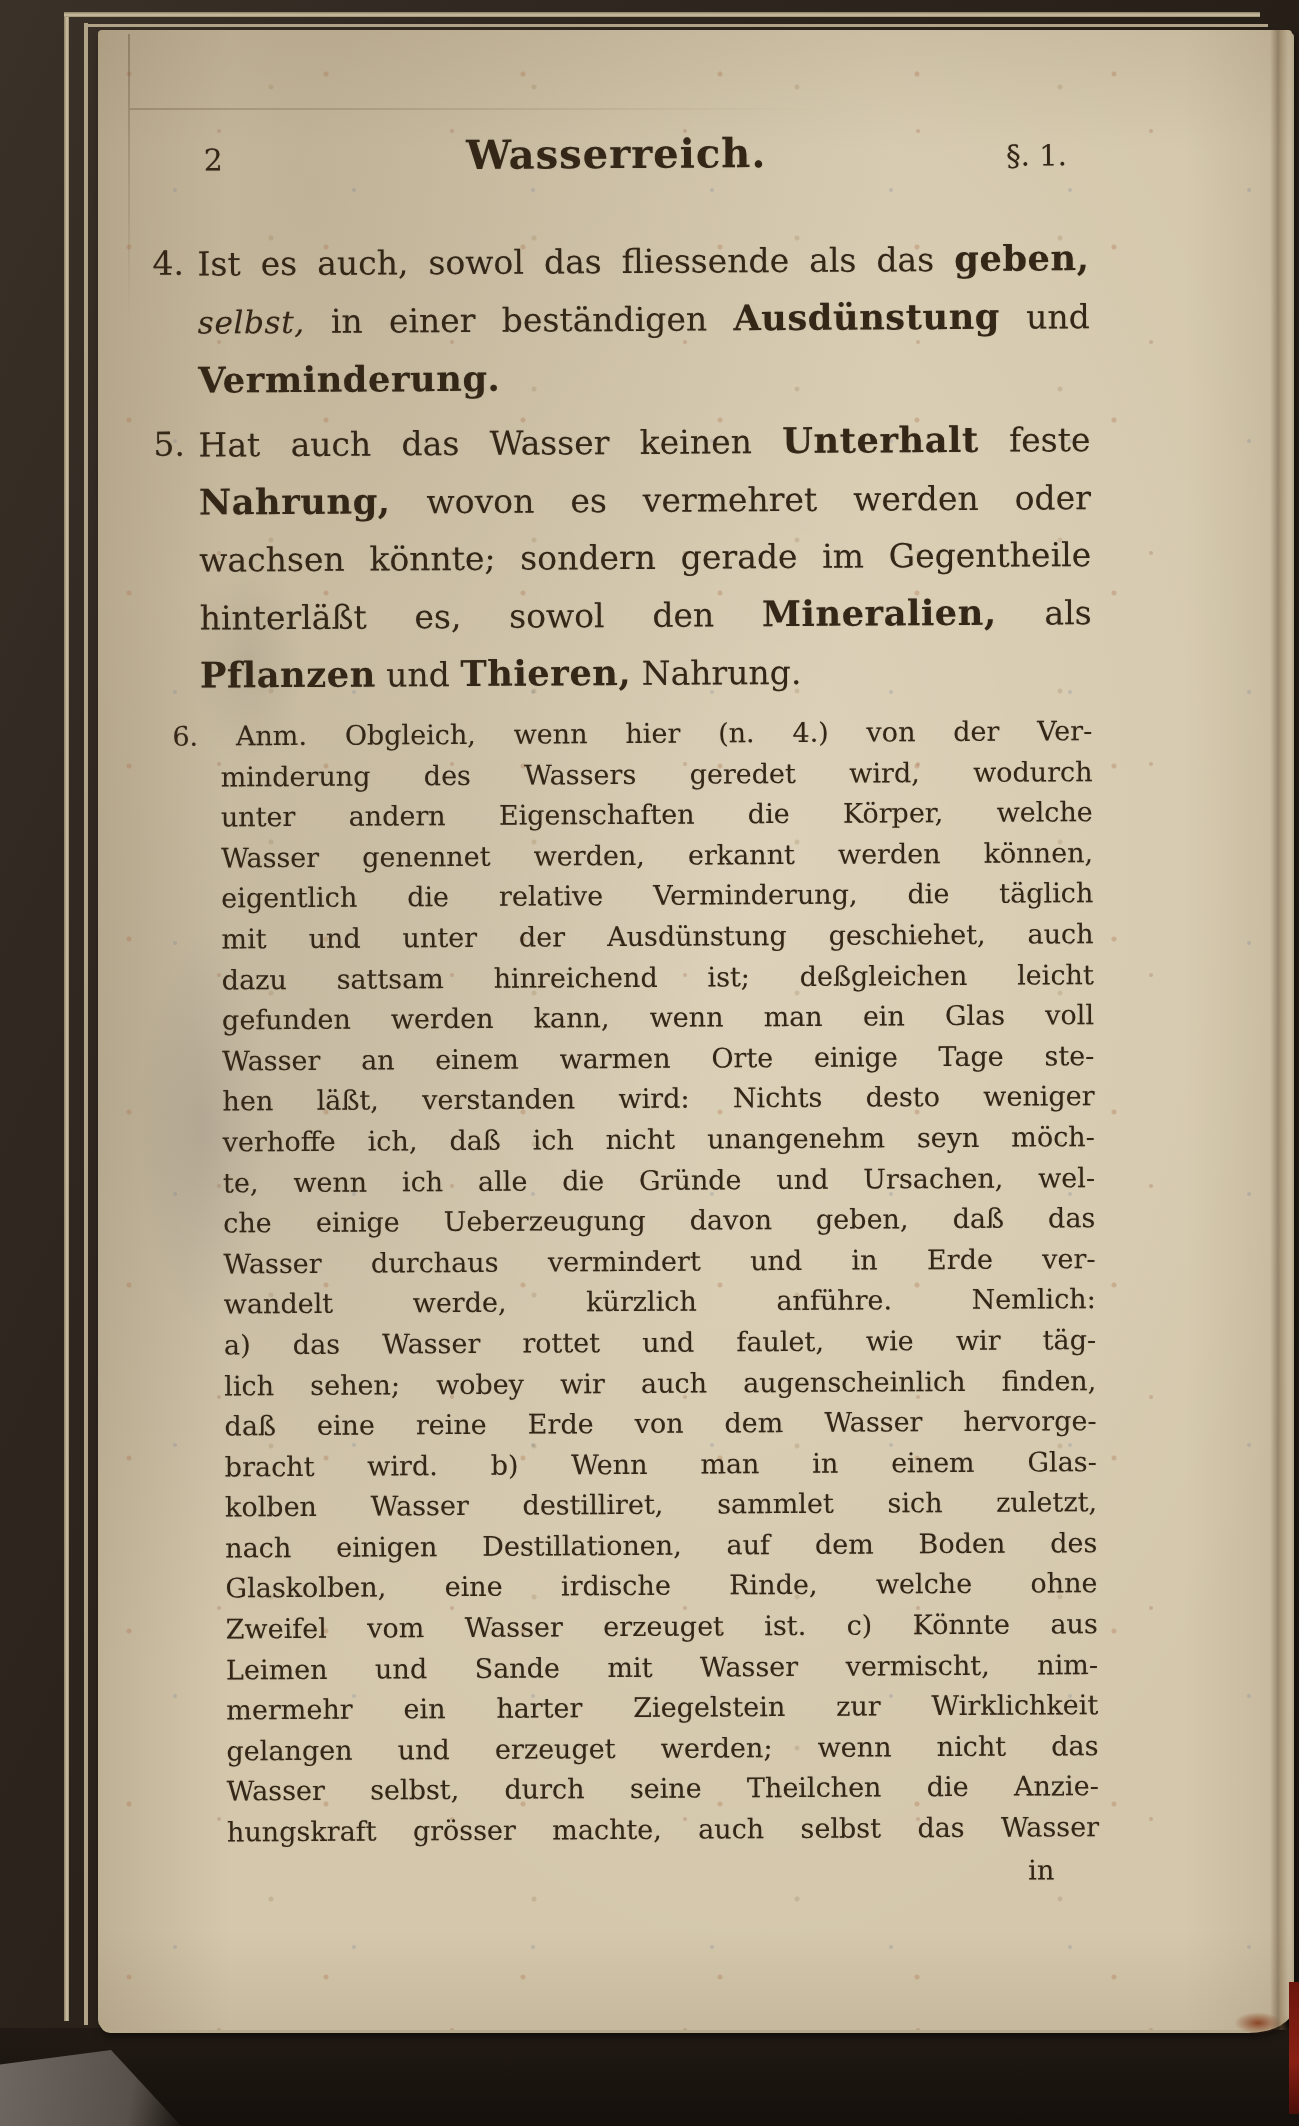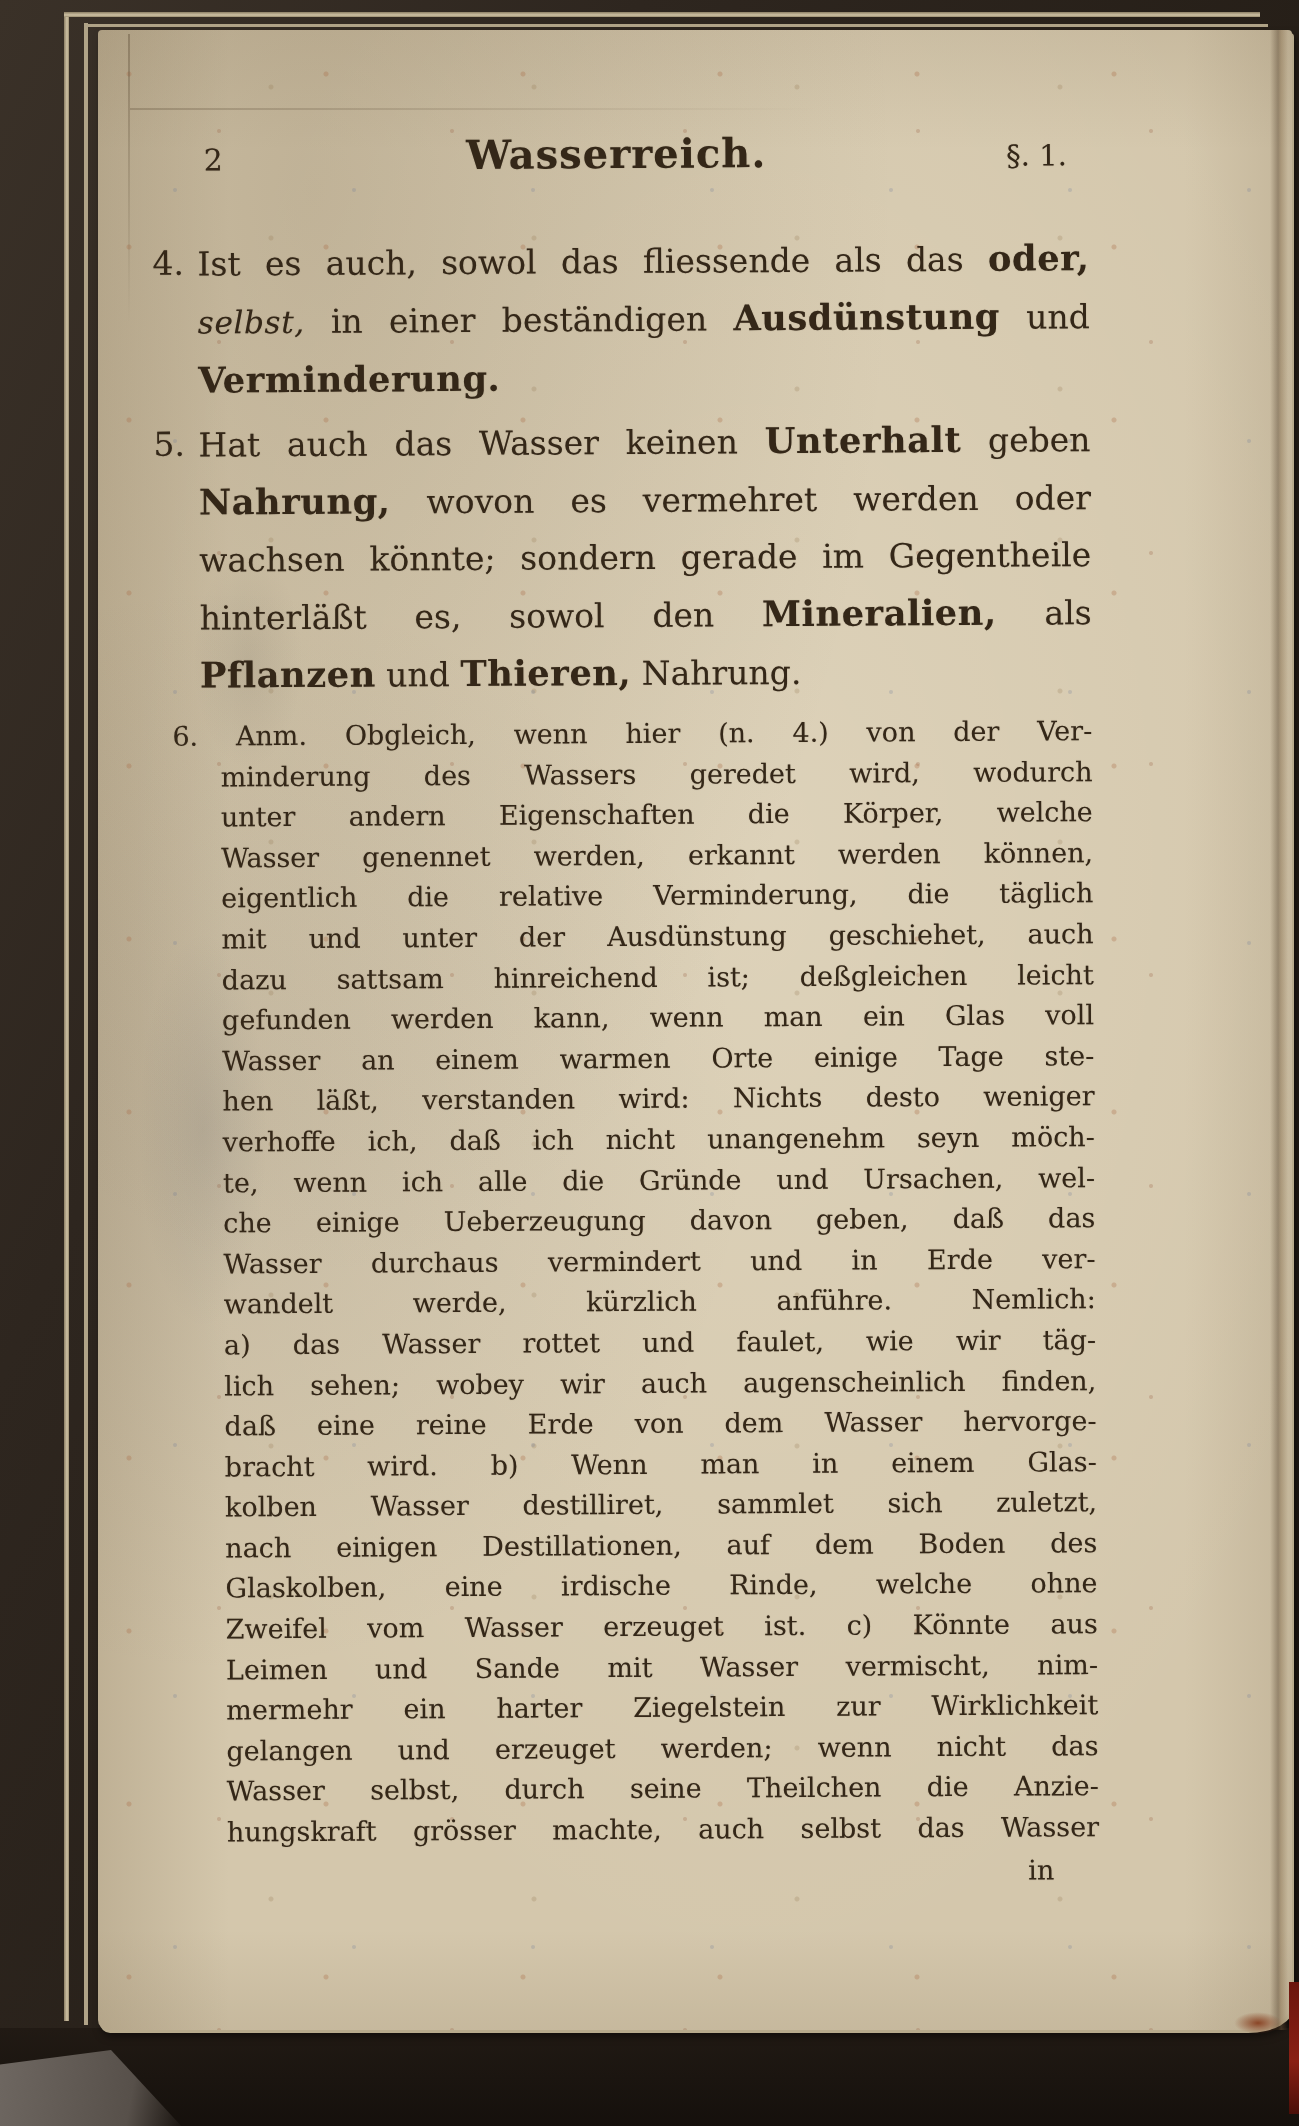--- a/index.html
+++ b/index.html
@@ -106,28 +106,28 @@
 <div class="text-col">
 
   <div class="hdr">
     <span class="hdr-num">2</span>
     <span class="hdr-title">Wasserreich.</span>
     <span class="hdr-sec">§. 1.</span>
   </div>
 
   <div class="para block para4">
     <span class="num">4.</span>
-    <div class="line"><span>Ist es auch, sowol das fliessende als das </span><span class="emph">oder,</span></div>
+    <div class="line"><span>Ist es auch, sowol das fliessende als das </span><span class="emph">geben,</span></div>
     <div class="line"><span class="latin">selbst,</span><span> in einer beständigen </span><span class="emph">Ausdünstung</span><span> und</span></div>
     <div class="line noj"><span class="emph">Verminderung.</span></div>
   </div>
 
   <div class="para block para5">
     <span class="num">5.</span>
-    <div class="line"><span>Hat auch das Wasser keinen </span><span class="emph">Unterhalt</span><span> geben</span></div>
+    <div class="line"><span>Hat auch das Wasser keinen </span><span class="emph">Unterhalt</span><span> feste</span></div>
     <div class="line"><span class="emph">Nahrung,</span><span> wovon es vermehret werden oder</span></div>
     <div class="line"><span>wachsen könnte; sondern gerade im Gegentheile</span></div>
     <div class="line"><span>hinterläßt es, sowol den </span><span class="emph">Mineralien,</span><span> als</span></div>
     <div class="line noj"><span class="emph">Pflanzen</span><span> und </span><span class="emph">Thieren,</span><span> Nahrung.</span></div>
   </div>
 
   <div class="anm">
     <div class="line anm-first"><span>6. Anm.</span><span> Obgleich, wenn hier (n. 4.) von der Ver-</span></div>
     <div class="line">minderung des Wassers geredet wird, wodurch</div>
     <div class="line">unter andern Eigenschaften die Körper, welche</div>

